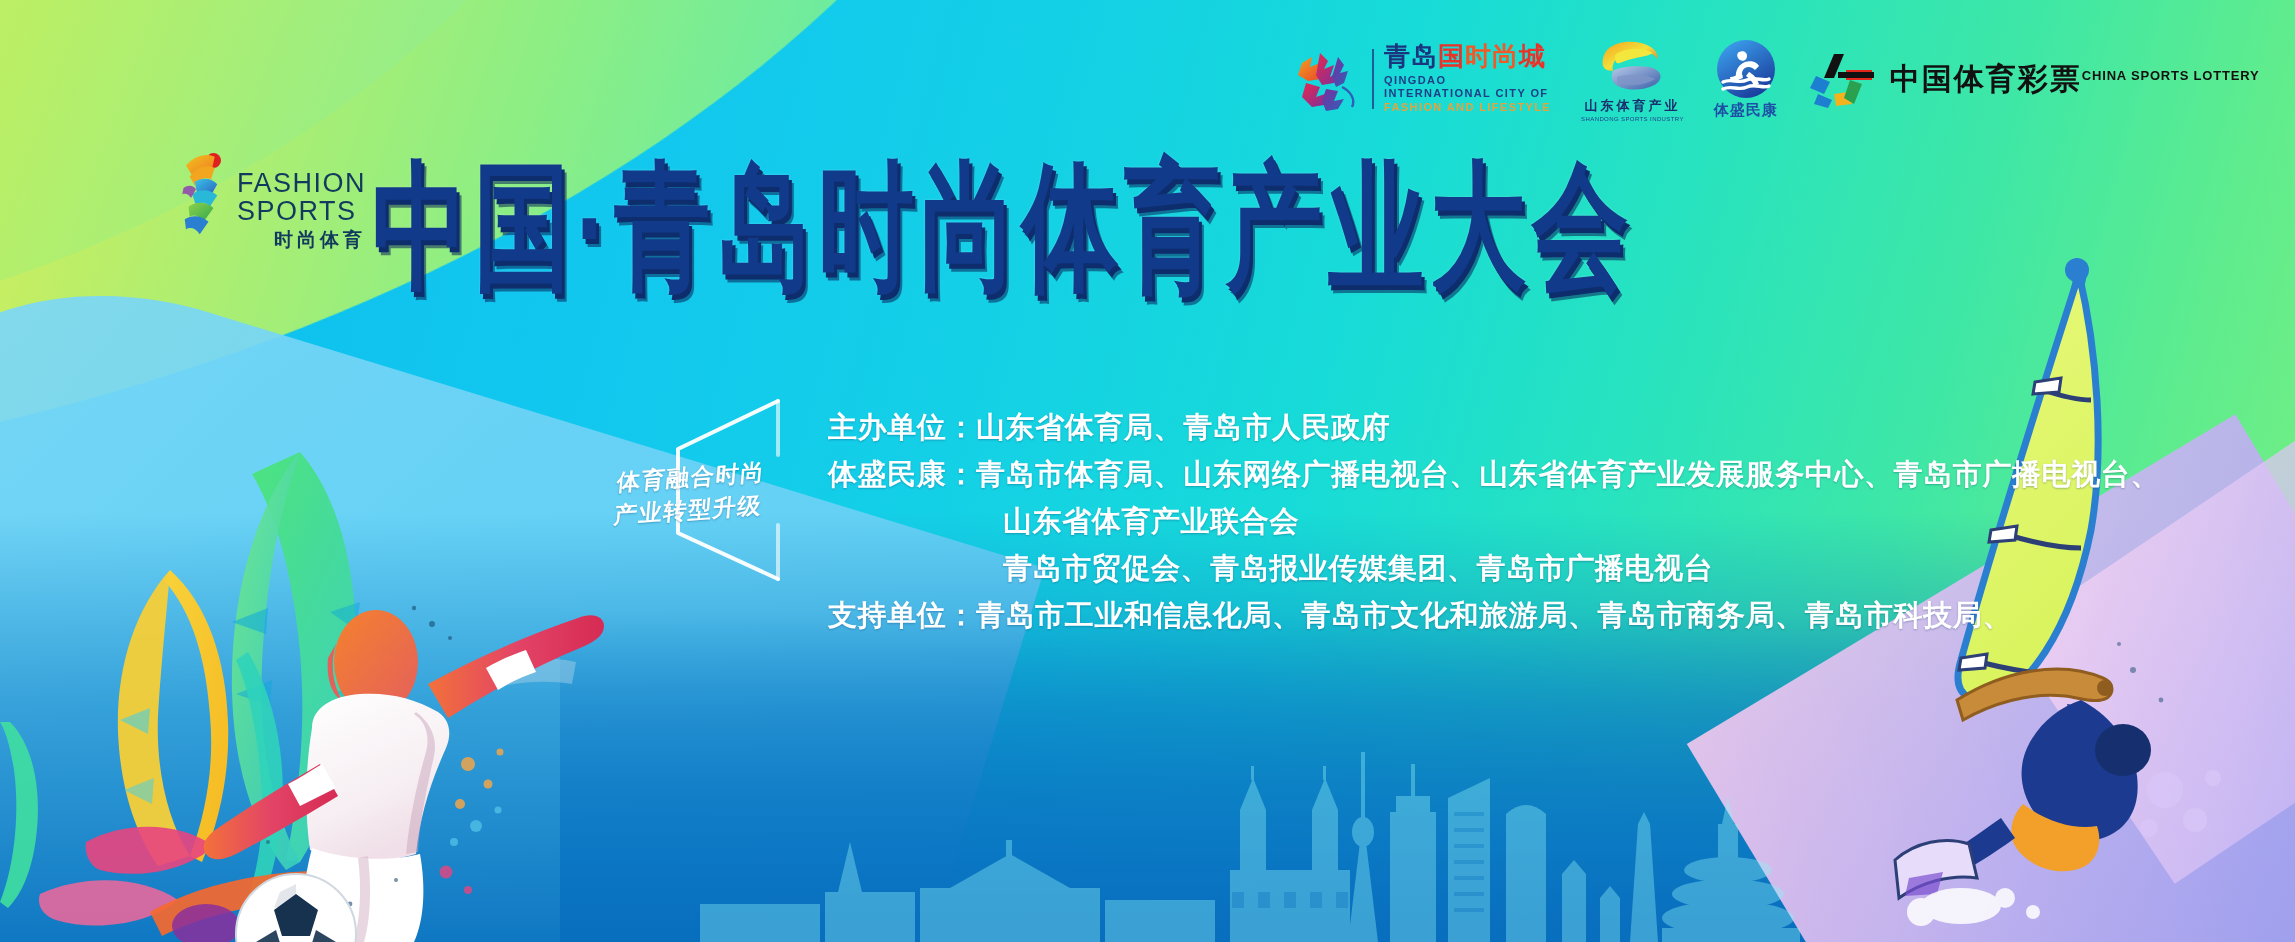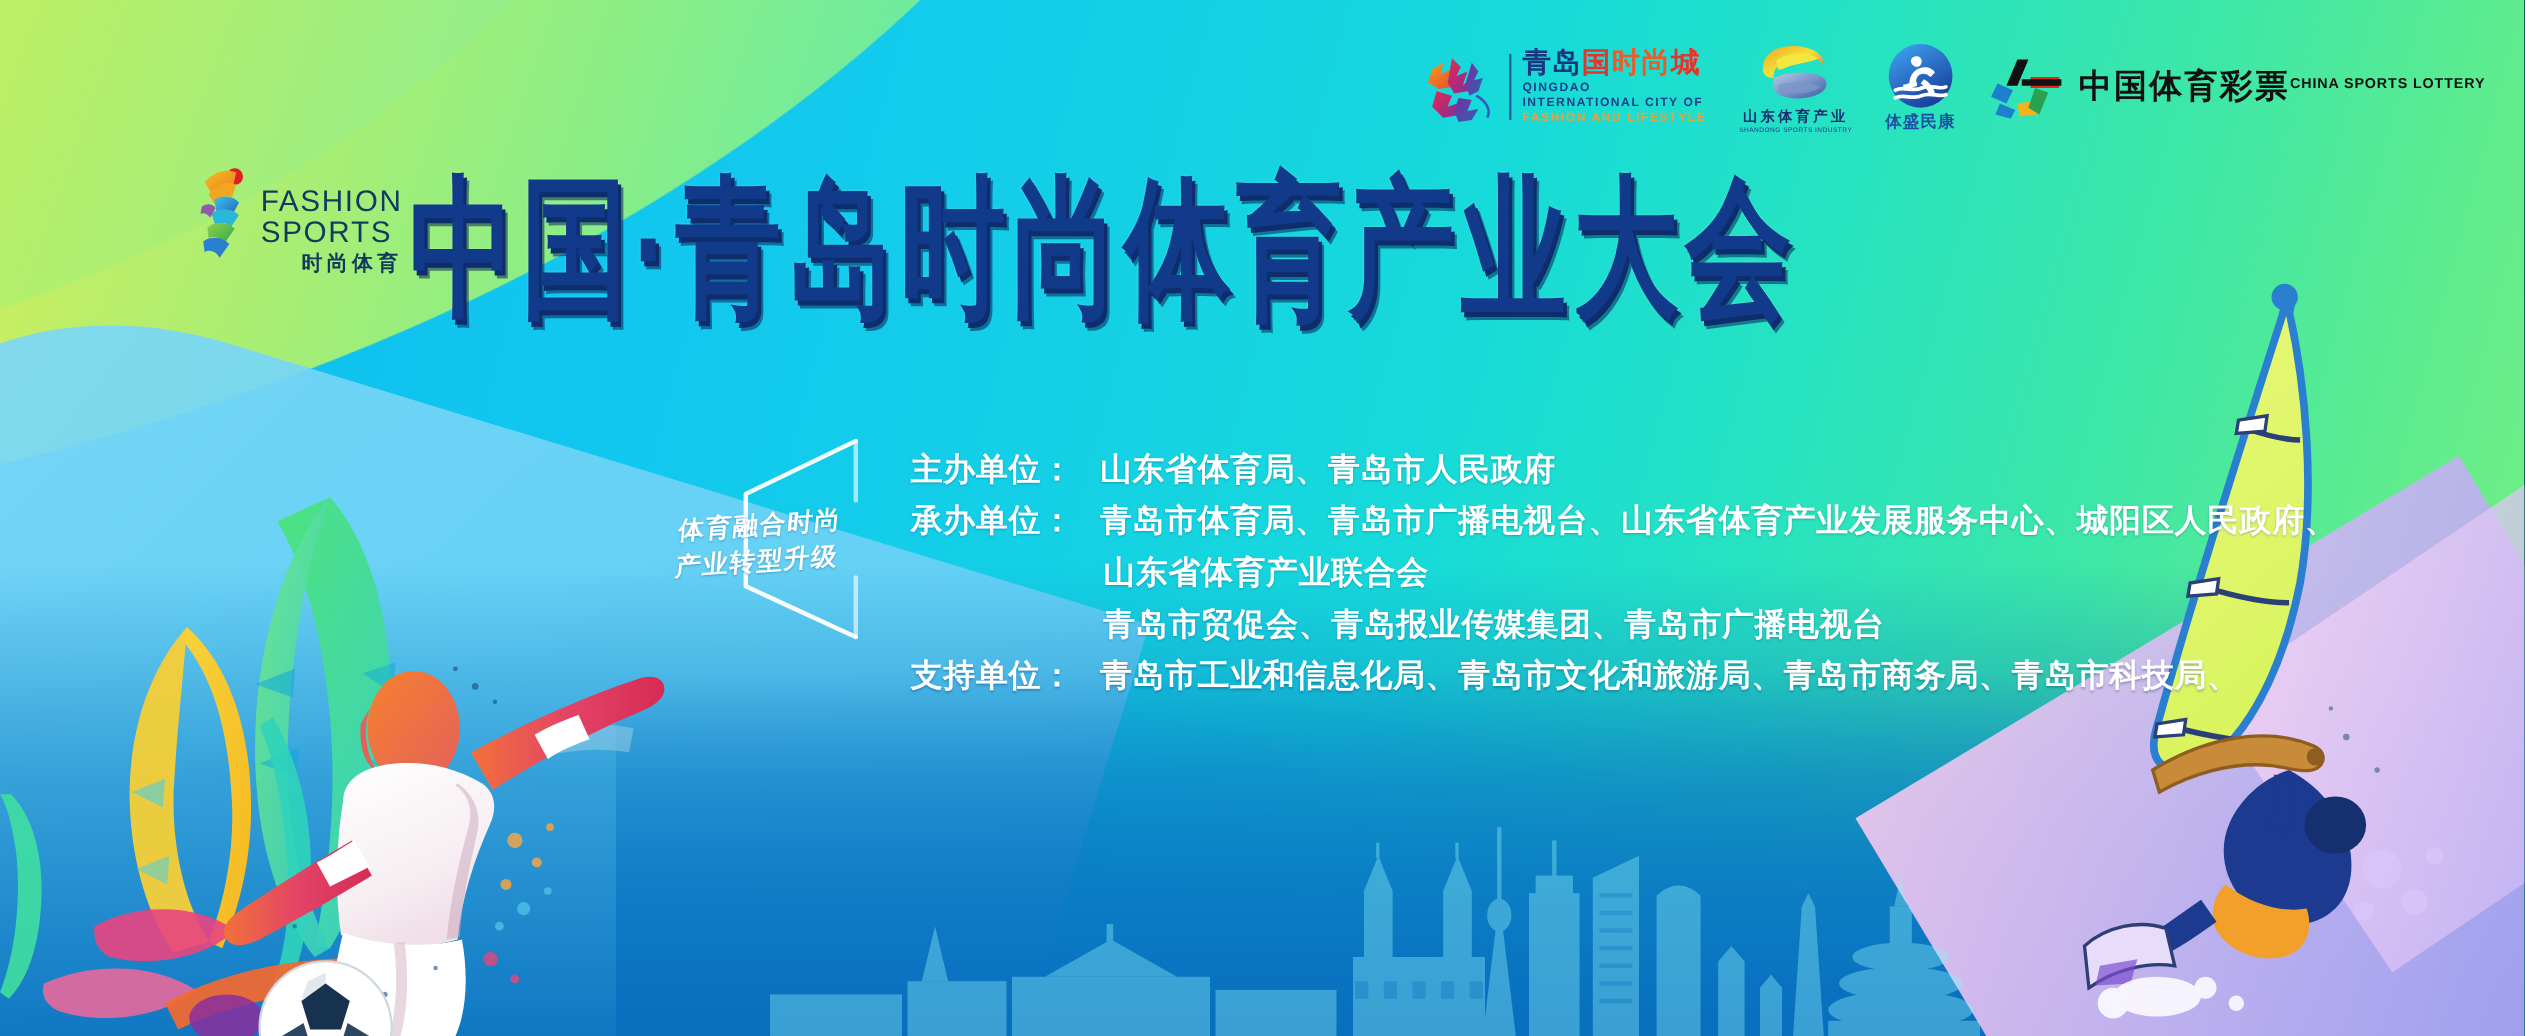--- a/index.html
+++ b/index.html
@@ -200,21 +200,21 @@
     position: absolute;
     left: 828px; top: 404px;
     color: #ffffff;
     font-size: 29px;
     line-height: 1.62;
     font-weight: 600;
     letter-spacing: .6px;
     text-shadow: 0 1px 2px rgba(0,50,95,.30);
     white-space: nowrap;
   }
-  .orgblock .row { display: flex; align-items: flex-start; gap: 24px; }
+  .orgblock .row { display: flex; align-items: flex-start; }
   .orgblock .lbl { flex: 0 0 auto; }
   .orgblock .val { flex: 1 1 auto; }
   .orgblock .cont { padding-left: 175px; }
 </style>
 </head>
 <body>
 
 <div id="banner">
 
   <div class="bg-layer">
@@ -655,22 +655,22 @@
       <div>产业转型升级</div>
     </div>
   </div>
 
   <div class="orgblock">
     <div class="row">
       <span class="lbl">主办单位：</span>
       <span class="val">山东省体育局、青岛市人民政府</span>
     </div>
     <div class="row">
-      <span class="lbl">承办单位：</span>
-      <span class="val">青岛市体育局、青岛市广播电视台、山东省体育产业发展服务中心、城阳区人民政府、</span>
+      <span class="lbl">体盛民康：</span>
+      <span class="val">青岛市体育局、山东网络广播电视台、山东省体育产业发展服务中心、青岛市广播电视台、</span>
     </div>
     <div class="row cont">
       <span class="val">山东省体育产业联合会</span>
     </div>
     <div class="row cont">
       <span class="val">青岛市贸促会、青岛报业传媒集团、青岛市广播电视台</span>
     </div>
     <div class="row">
       <span class="lbl">支持单位：</span>
       <span class="val">青岛市工业和信息化局、青岛市文化和旅游局、青岛市商务局、青岛市科技局、</span>

